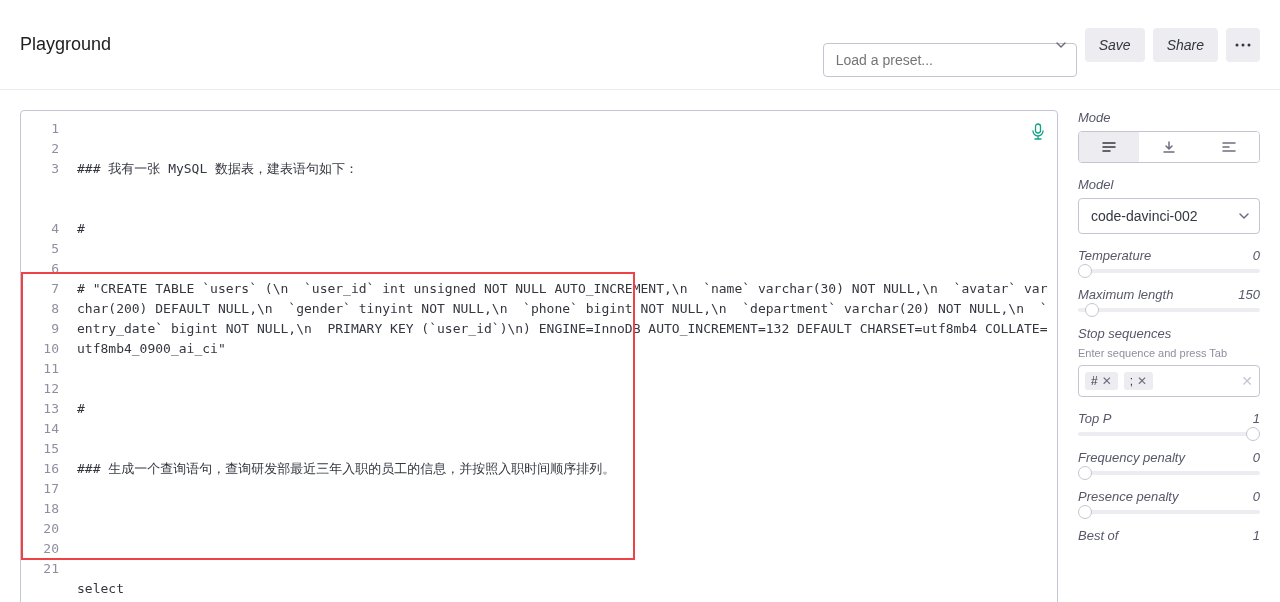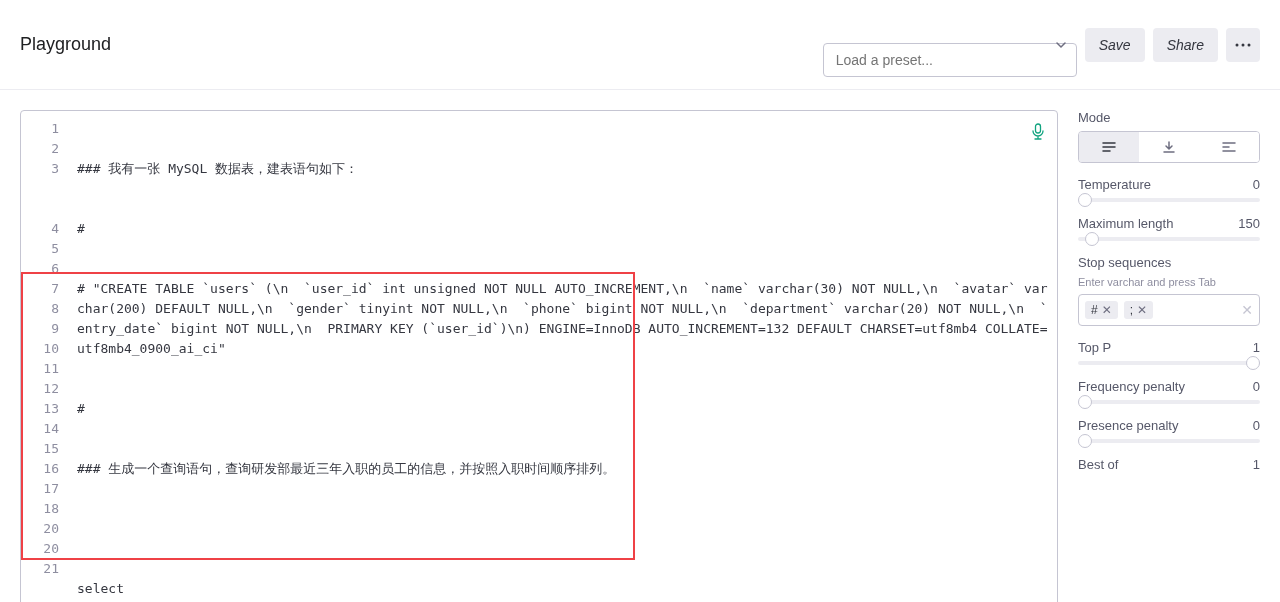--- a/index.html
+++ b/index.html
@@ -18,21 +18,21 @@
 .code-area { display: flex; height: 100%; }
 .gutter { flex: 0 0 48px; text-align: right; color: #8e8ea0; padding: 8px 10px 8px 0; user-select: none; }
 .gutter-line { height: 20px; }
 .code { flex: 1; padding: 8px 8px 8px 8px; white-space: pre-wrap; word-break: break-all; color: #353740; position: relative; }
 .code-line { min-height: 20px; }
 .wrapped { min-height: 60px; }
 .mic { position: absolute; top: 12px; right: 12px; color: #10a37f; }
 .highlight-box { position: absolute; border: 2px solid #ef4146; pointer-events: none; left: 0; width: 614px; top: 161px; height: 288px; }
 .sidebar { flex: 0 0 182px; }
 .section { margin-bottom: 14px; }
-.section-label { font-size: 13px; color: #565869; margin-bottom: 6px; display: flex; justify-content: space-between; }
+.section-label { font-size: 13px; color: #565869; margin-bottom: 6px; display: flex; justify-content: space-between; font-style: italic; }
 .section-sub { font-size: 11px; color: #8e8ea0; margin-bottom: 6px; }
 .mode-seg { display: flex; border: 1px solid #c5c5d2; border-radius: 4px; overflow: hidden; }
 .mode-btn { flex: 1; height: 30px; background: #fff; border: none; display: flex; align-items: center; justify-content: center; cursor: pointer; color: #6e6e80; }
 .mode-btn.active { background: #ececf1; color: #353740; }
 .model-select { position: relative; }
 .model-input { width: 100%; height: 36px; padding: 6px 30px 6px 12px; border: 1px solid #c5c5d2; border-radius: 4px; background: #fff; font-size: 14px; color: #353740; text-align: left; cursor: pointer; }
 .slider-track { position: relative; height: 4px; background: #ececf1; border-radius: 2px; margin-top: 4px; }
 .slider-thumb { position: absolute; top: -5px; width: 14px; height: 14px; background: #fff; border: 1px solid #c5c5d2; border-radius: 50%; }
 .stop-box { border: 1px solid #c5c5d2; border-radius: 4px; padding: 6px; display: flex; gap: 6px; flex-wrap: wrap; align-items: center; }
 .chip { display: inline-flex; align-items: center; gap: 4px; background: #ececf1; border-radius: 3px; padding: 2px 6px; font-size: 12px; color: #353740; }
@@ -147,20 +147,33 @@
             </svg>
           </button>
         <button class="mode-btn">
             <svg width="14" height="12" viewBox="0 0 14 12">
               <path d="M1 2h12M1 6h6M1 10h12" stroke="currentColor" stroke-width="1.5" stroke-linecap="round"></path>
             </svg>
           </button>
       </div>
     </div>
 
+    <div class="section">
+      <div class="section-label">
+          <span>Model</span>
+        </div>
+      <div class="model-select">
+        <button class="model-input">code-davinci-002</button>
+        <span class="preset-chevron">
+            <svg width="12" height="12" viewBox="0 0 12 12">
+              <path d="M2 4l4 4 4-4" stroke="currentColor" stroke-width="1.5" fill="none" stroke-linecap="round"></path>
+            </svg>
+          </span>
+      </div>
+    </div>
 
     <div class="section">
       <div class="section-label">
         <span>Temperature</span>
         <span>0</span>
       </div>
       <div class="slider-track">
           <div class="slider-thumb" style="left:0%"></div>
         </div>
     </div>
@@ -172,21 +185,21 @@
       </div>
       <div class="slider-track">
           <div class="slider-thumb" style="left:3.6%"></div>
         </div>
     </div>
 
     <div class="section">
       <div class="section-label">
           <span>Stop sequences</span>
         </div>
-      <div class="section-sub">Enter varchar and press Tab</div>
+      <div class="section-sub">Enter sequence and press Tab</div>
       <div class="stop-box">
         <span class="chip">
             <span>#</span>
             <span class="chip-x">✕</span>
           </span>
         <span class="chip">
             <span>;</span>
             <span class="chip-x">✕</span>
           </span>
         <span class="stop-clear">✕</span>

